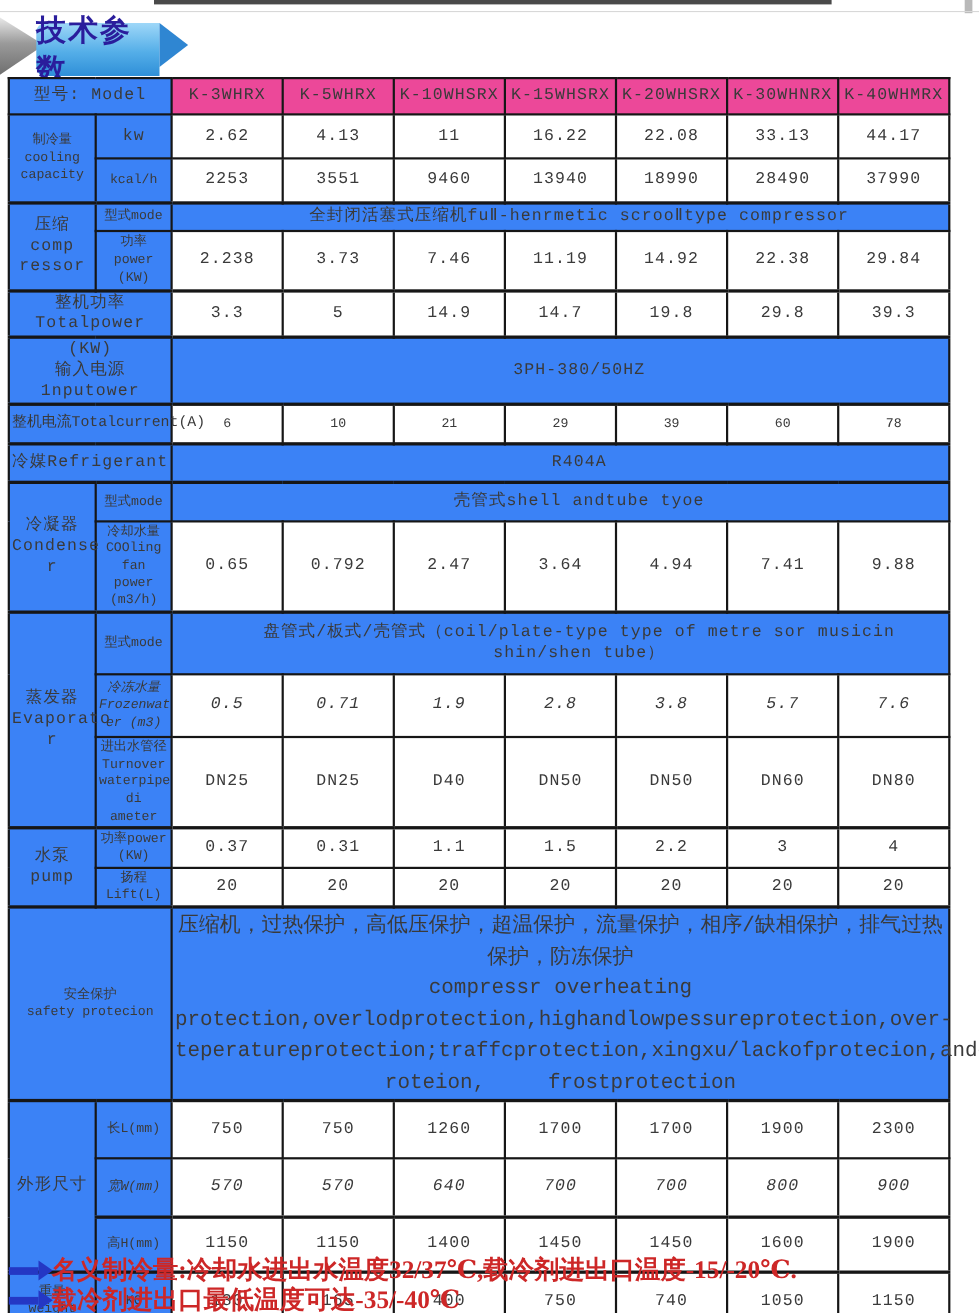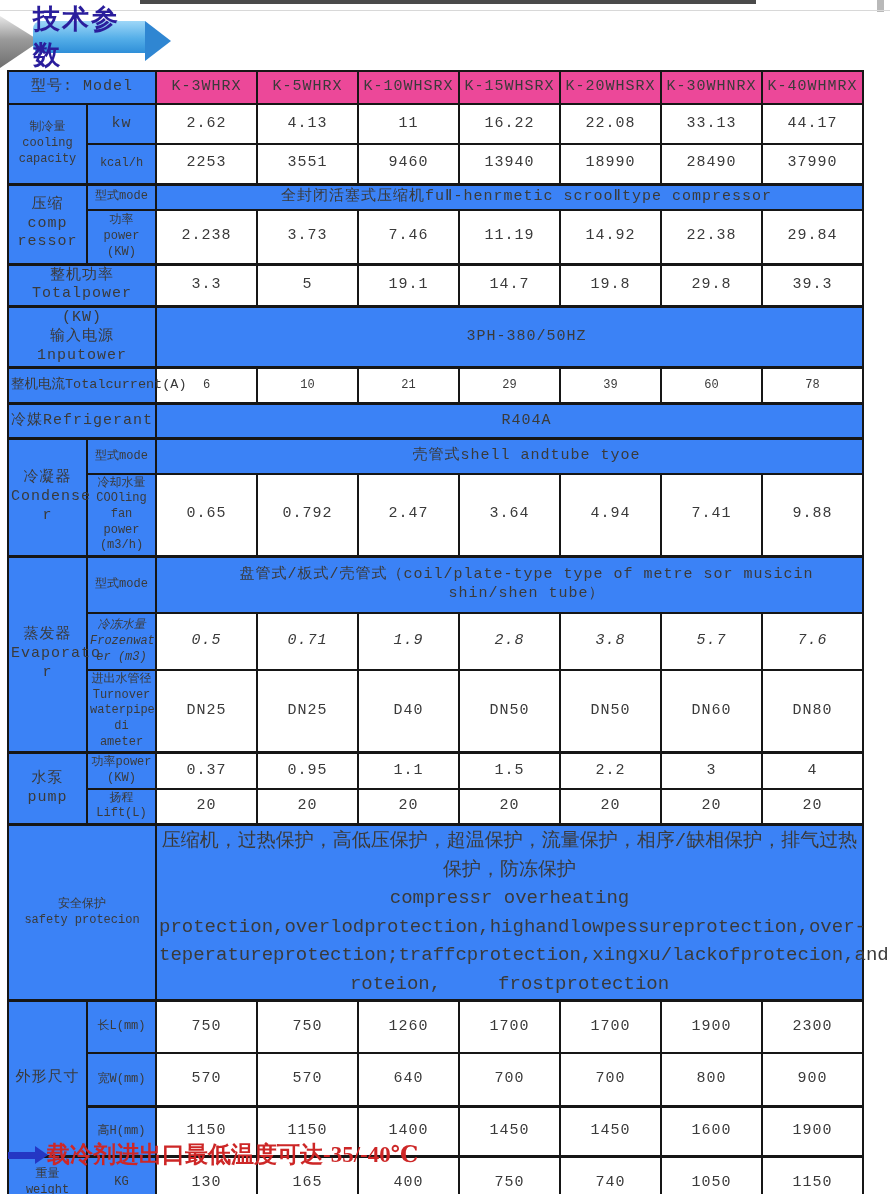--- a/index.html
+++ b/index.html
@@ -7,21 +7,21 @@
         font-family:"Liberation Mono","DejaVu Sans Mono",monospace;color:#3a3a3a;}
 
   
   .top-bar{position:absolute;left:140px;top:0;width:616px;height:4px;background:#4a4a4a;}
   .top-mark{position:absolute;left:877px;top:0;width:7px;height:12px;background:#b9b9b9;}
   .top-line{position:absolute;left:0;top:10px;width:890px;height:1px;background:#d8d8d8;}
 
   
   .banner-wrap{position:absolute;left:0;top:12px;height:56px;}
   .cone{position:absolute;left:0;top:2px;}
-  .banner{position:absolute;left:33px;top:9px;width:112px;height:32px;
+  .banner{position:absolute;left:33px;top:9px;width:112px;height:48px;
           background:linear-gradient(180deg,#9ed7f8 0%,#54aee8 55%,#2f8fd8 100%);
           border-radius:8px 0 0 8px;display:flex;align-items:center;justify-content:center;}
   .banner span{font-family:"Liberation Sans","DejaVu Sans",sans-serif;font-weight:bold;
           font-size:27px;color:#2a1d9c;letter-spacing:2px;}
   .banner-tip{position:absolute;left:145px;top:9px;width:0;height:0;
           border-left:26px solid #2f86d2;border-top:20px solid transparent;border-bottom:20px solid transparent;}
 
   
   table{position:absolute;left:7px;top:70px;width:855px;border-collapse:collapse;table-layout:fixed;}
   td{border:2px solid #161616;text-align:center;vertical-align:middle;
@@ -133,21 +133,21 @@
           <td class="">11.19</td>
           <td class="">14.92</td>
           <td class="">22.38</td>
           <td class="">29.84</td>
         </tr>
         <tr class="sec" style="height: 40px;">
           <td colspan="2" class="blue ">整机功率
 Totalpower</td>
           <td class="">3.3</td>
           <td class="">5</td>
-          <td class="">19.1</td>
+          <td class="">14.9</td>
           <td class="">14.7</td>
           <td class="">19.8</td>
           <td class="">29.8</td>
           <td class="">39.3</td>
         </tr>
         <tr class="sec" style="height: 37px;">
           <td colspan="2" class="blue ">(KW)
 输入电源1nputower</td>
           <td colspan="7" class="blue span">3PH-380/50HZ</td>
         </tr>
@@ -216,21 +216,21 @@
           <td class="">DN50</td>
           <td class="">DN60</td>
           <td class="">DN80</td>
         </tr>
         <tr class="sec" style="height: 36px;">
           <td rowspan="2" class="blue ">水泵
 pump</td>
           <td class="blue small">功率power
 (KW)</td>
           <td class="">0.37</td>
-          <td class="">0.95</td>
+          <td class="">0.31</td>
           <td class="">1.1</td>
           <td class="">1.5</td>
           <td class="">2.2</td>
           <td class="">3</td>
           <td class="">4</td>
         </tr>
         <tr style="height: 36px;">
           <td class="blue small">扬程
 Lift(L)</td>
           <td class="">20</td>
@@ -254,21 +254,21 @@
           <td rowspan="3" class="blue ">外形尺寸</td>
           <td class="blue small">长L(mm)</td>
           <td class="">750</td>
           <td class="">750</td>
           <td class="">1260</td>
           <td class="">1700</td>
           <td class="">1700</td>
           <td class="">1900</td>
           <td class="">2300</td>
         </tr>
-        <tr style="height: 54px;">
+        <tr style="height: 54px; font-style: italic;">
           <td class="blue small">宽W(mm)</td>
           <td class="">570</td>
           <td class="">570</td>
           <td class="">640</td>
           <td class="">700</td>
           <td class="">700</td>
           <td class="">800</td>
           <td class="">900</td>
         </tr>
         <tr class="sec" style="height: 50px;">
@@ -292,17 +292,21 @@
           <td class="">740</td>
           <td class="">1050</td>
           <td class="">1150</td>
         </tr>
       </tbody>
   </table>
 
   <div class="notes">
     <div class="note">
       <span class="note-arrow"></span>
+      <span>名义制冷量:冷却水进出水温度32/37℃,载冷剂进出口温度-15/-20℃.</span>
+    </div>
+    <div class="note">
+      <span class="note-arrow"></span>
       <span>载冷剂进出口最低温度可达-35/-40℃</span>
     </div>
   </div>
 
 </div>
 
 </body></html>

